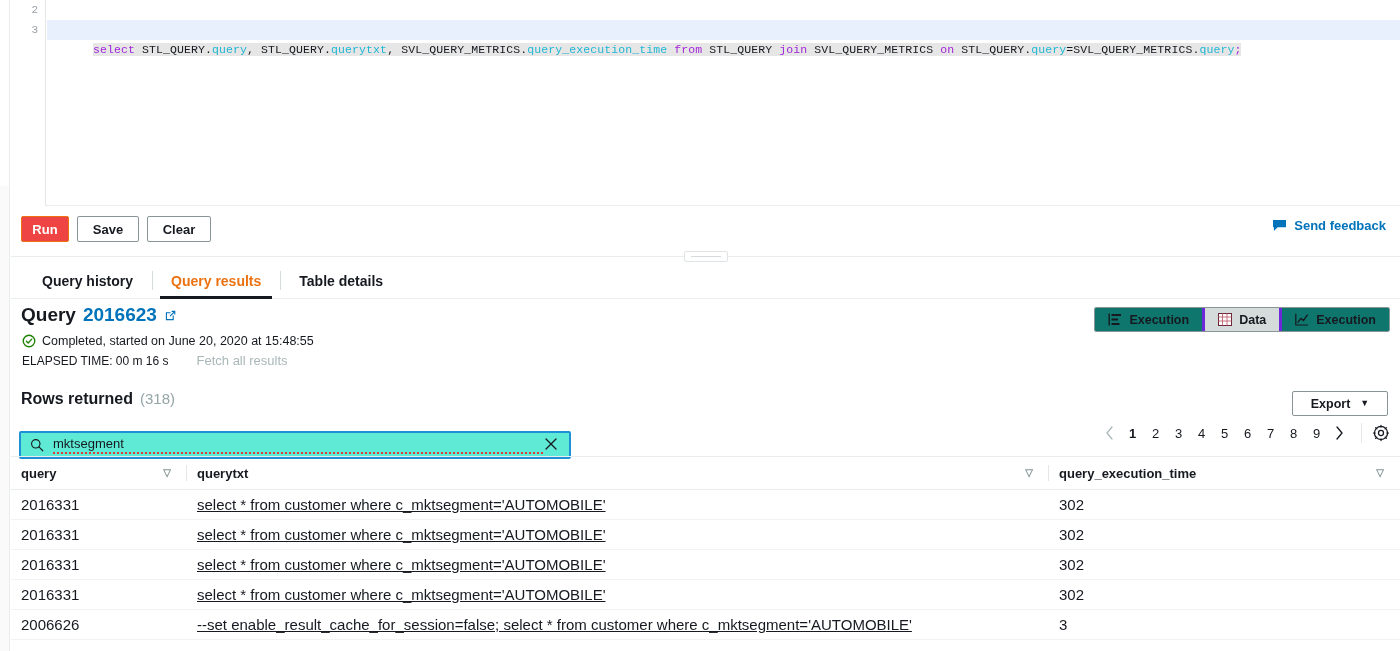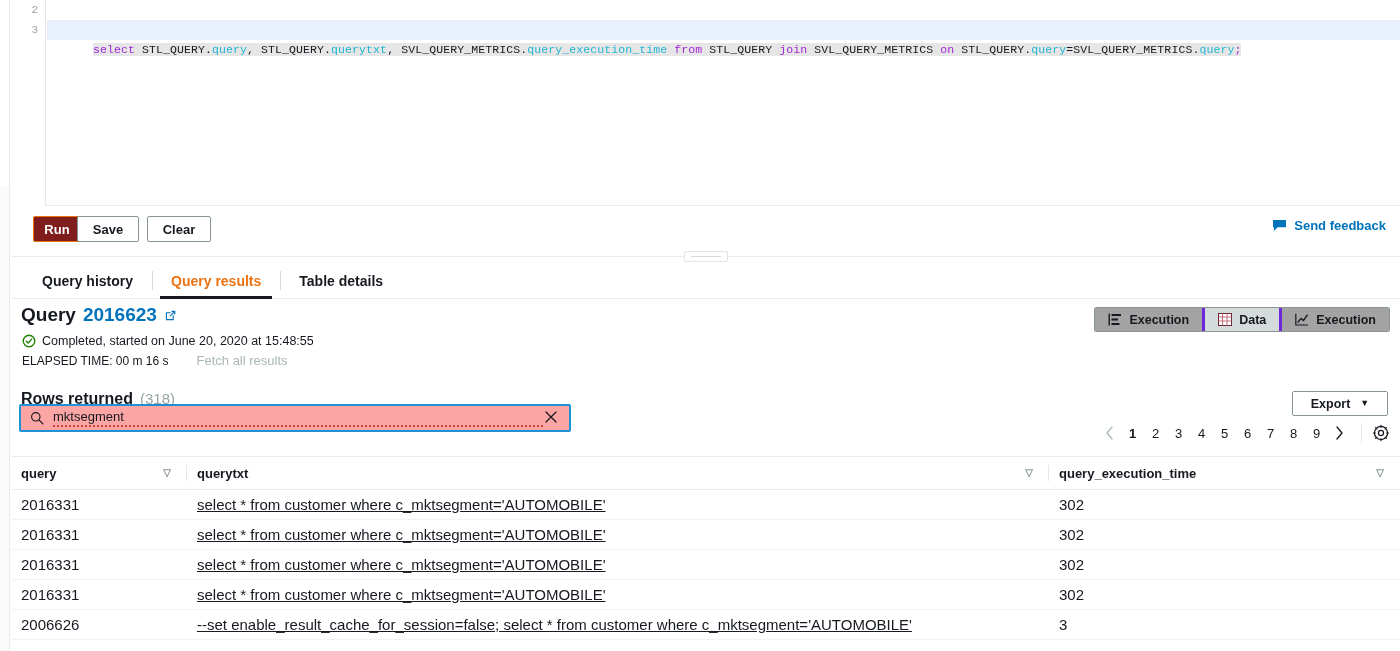--- a/index.html
+++ b/index.html
@@ -62,21 +62,21 @@
     position: absolute; left: 11px; top: 206px; width: 1389px; height: 45px;
     background: #ffffff;
   }
   .btn {
     position: absolute; top: 10px; height: 26px;
     display: inline-flex; align-items: center; justify-content: center;
     font-size: 13px; font-weight: bold;
     border-radius: 2px; cursor: pointer;
     font-family: "Liberation Sans", sans-serif;
   }
-  .btn-run { left: 22px; width: 48px; background: #7f1d1d; color: #ffffff; border: 1px solid #ec7211; }
+  .btn-run { left: 10px; width: 48px; background: #ef4444; color: #ffffff; border: 1px solid #ec7211; }
   .btn-save { left: 66px; width: 62px; background: #ffffff; color: #16191f; border: 1px solid #879596; }
   .btn-clear { left: 136px; width: 64px; background: #ffffff; color: #16191f; border: 1px solid #879596; }
 
   .send-feedback {
     position: absolute; right: 14px; top: 12px;
     display: flex; align-items: center; gap: 7px;
     color: #0073bb; font-size: 13px; font-weight: bold; cursor: pointer;
   }
   .bubble-icon { width: 15px; height: 13px; display:block; }
 
@@ -149,21 +149,21 @@
 
   
   .segmented {
     position: absolute; right: 10px; top: 8px;
     display: flex; height: 25px;
     border: 1px solid #879596; border-radius: 2px; overflow: hidden;
   }
   .seg {
     display: flex; align-items: center; gap: 7px;
     padding: 0 13px; font-size: 12.5px; font-weight: bold; color: #16191f;
-    background: #a3a3a3; cursor: pointer;
+    background: #0f766e; cursor: pointer;
   }
   .seg + .seg { border-left: 3px solid #6d28d9; justify-content: flex-end; }
   .seg.active { background: #d5dbdb; }
   .seg svg { display: block; }
 
   
   .rows-returned {
     position: absolute; left: 10px; top: 91px;
     font-size: 16px; font-weight: bold; color: #16191f;
     display: flex; align-items: baseline; gap: 7px;
@@ -174,22 +174,22 @@
     position: absolute; right: 12px; top: 92px;
     display: flex; align-items: center; justify-content: center; gap: 10px;
     width: 96px; height: 25px;
     border: 1px solid #879596; border-radius: 2px; background: #ffffff;
     font-size: 12.5px; font-weight: bold; color: #16191f; cursor: pointer;
   }
   .caret { font-size: 9px; line-height: 1; }
 
   
   .search-box {
-    position: absolute; left: 8px; top: 105px; width: 552px; height: 28px;
-    border: 2px solid #1e90d6; border-radius: 2px; background: #fca5a5;
+    position: absolute; left: 8px; top: 132px; width: 552px; height: 28px;
+    border: 2px solid #1e90d6; border-radius: 2px; background: #5eead4;
     display: flex; align-items: center;
   }
   .search-icon { margin-left: 9px; width: 14px; height: 14px; display:block; flex: none; }
   .search-text {
     flex: 1; margin-left: 9px;
     font-size: 13px; color: #16191f;
     border-bottom: 2px dotted #e03a3a;
     align-self: center;
     display: inline-block; width: fit-content;
     line-height: 16px;

